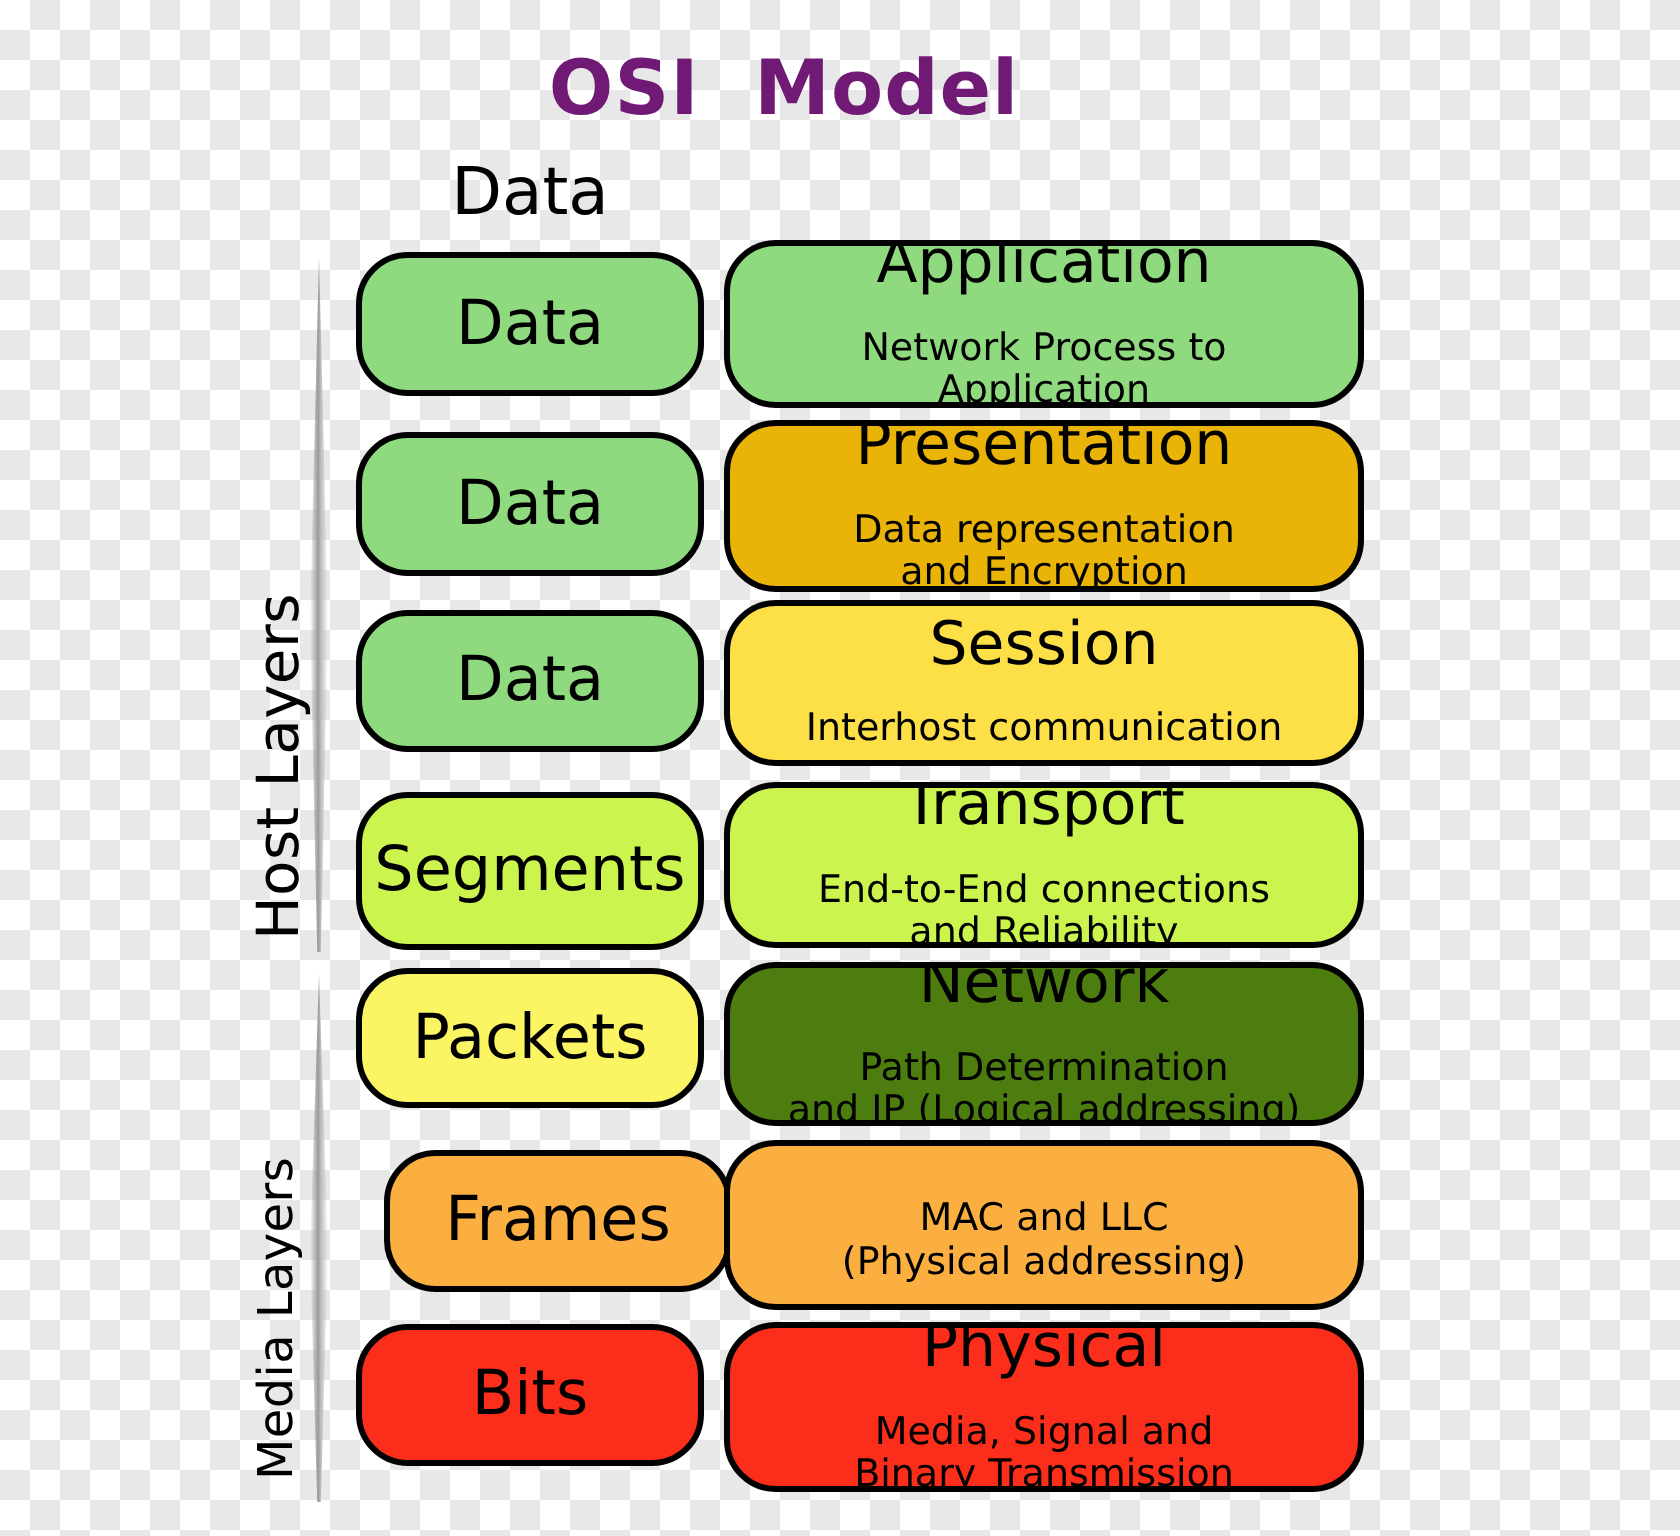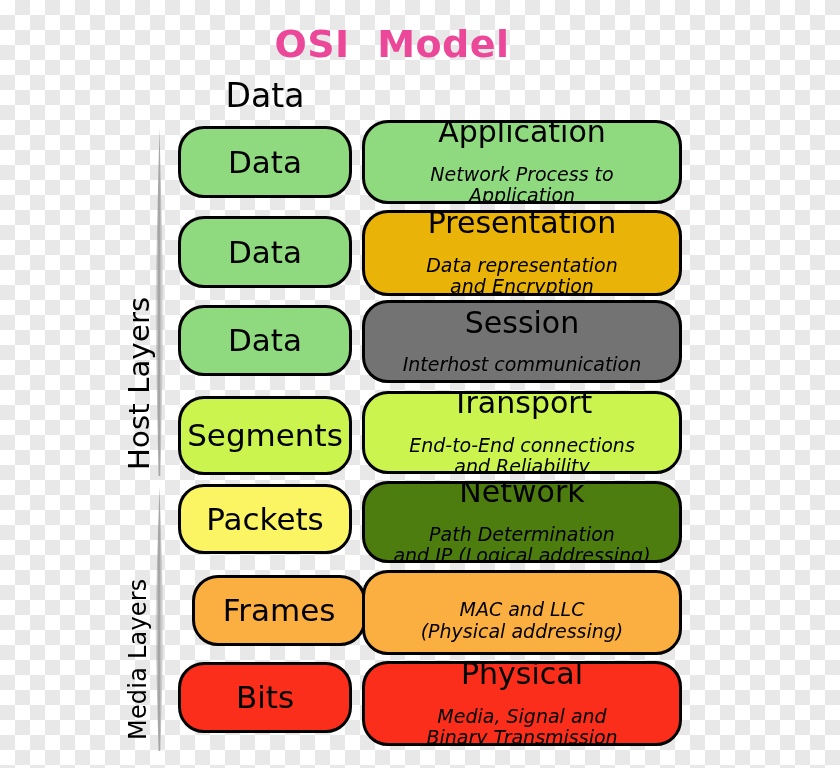--- a/index.html
+++ b/index.html
@@ -29,21 +29,21 @@
 
   
   .title {
     position: absolute;
     left: 0;
     top: 22px;
     width: 784px;
     text-align: center;
     font-size: 38px;
     font-weight: bold;
-    color: #ec4899;
+    color: #701a75;
     letter-spacing: 0.5px;
     white-space: pre;
   }
   .col-head {
     position: absolute;
     top: 76px;
     font-size: 33px;
     color: #000;
     text-align: center;
     white-space: nowrap;
@@ -114,21 +114,20 @@
   }
   .layer-name {
     font-size: 30px;
     line-height: 1.02;
   }
   .layer-desc {
     font-size: 19px;
     line-height: 1.12;
     margin-top: 16px;
     padding: 0 6px;
-    font-style: italic;
   }
   .pdu-label { line-height: 1.0; }
 </style>
 </head>
 <body>
 
 <div class="canvas">
 
   <div class="title">OSI  Model</div>
 
@@ -158,21 +157,21 @@
         </div>
         <div class="box layer" style="top: 210px; height: 86px; background: #eab308;">
           <div class="layer-name">Presentation</div>
           <div class="layer-desc">Data representation<br>and Encryption</div>
         </div>
       </div>
       <div class="row">
         <div class="box pdu" style="top: 305px; height: 71px; background: rgb(143, 218, 126);">
           <div class="pdu-label">Data</div>
         </div>
-        <div class="box layer" style="top: 300px; height: 83px; background: #737373;">
+        <div class="box layer" style="top: 300px; height: 83px; background: #fde047;">
           <div class="layer-name">Session</div>
           <div class="layer-desc">Interhost communication</div>
         </div>
       </div>
       <div class="row">
         <div class="box pdu" style="top: 396px; height: 79px; background: rgb(203, 244, 79);">
           <div class="pdu-label">Segments</div>
         </div>
         <div class="box layer" style="top: 391px; height: 83px; background: rgb(203, 244, 79);">
           <div class="layer-name">Transport</div>

